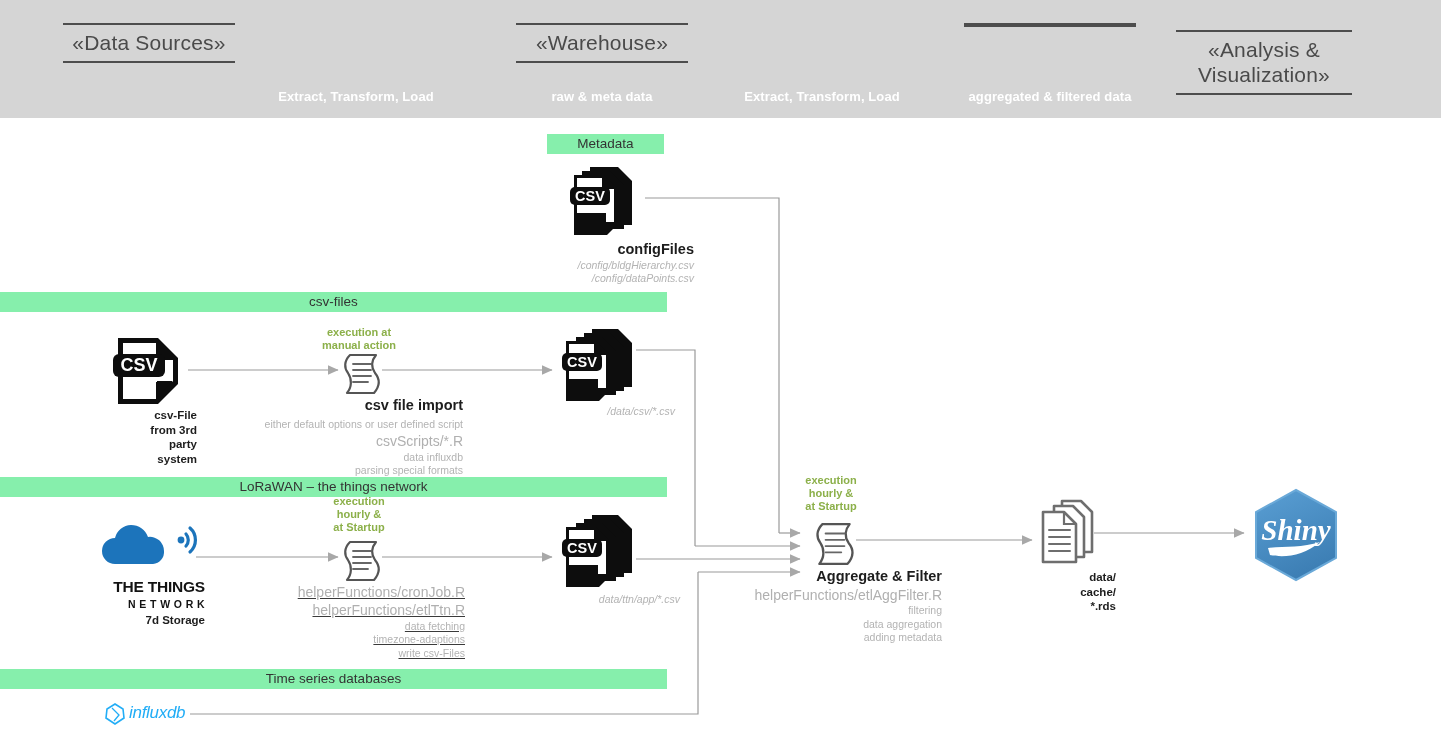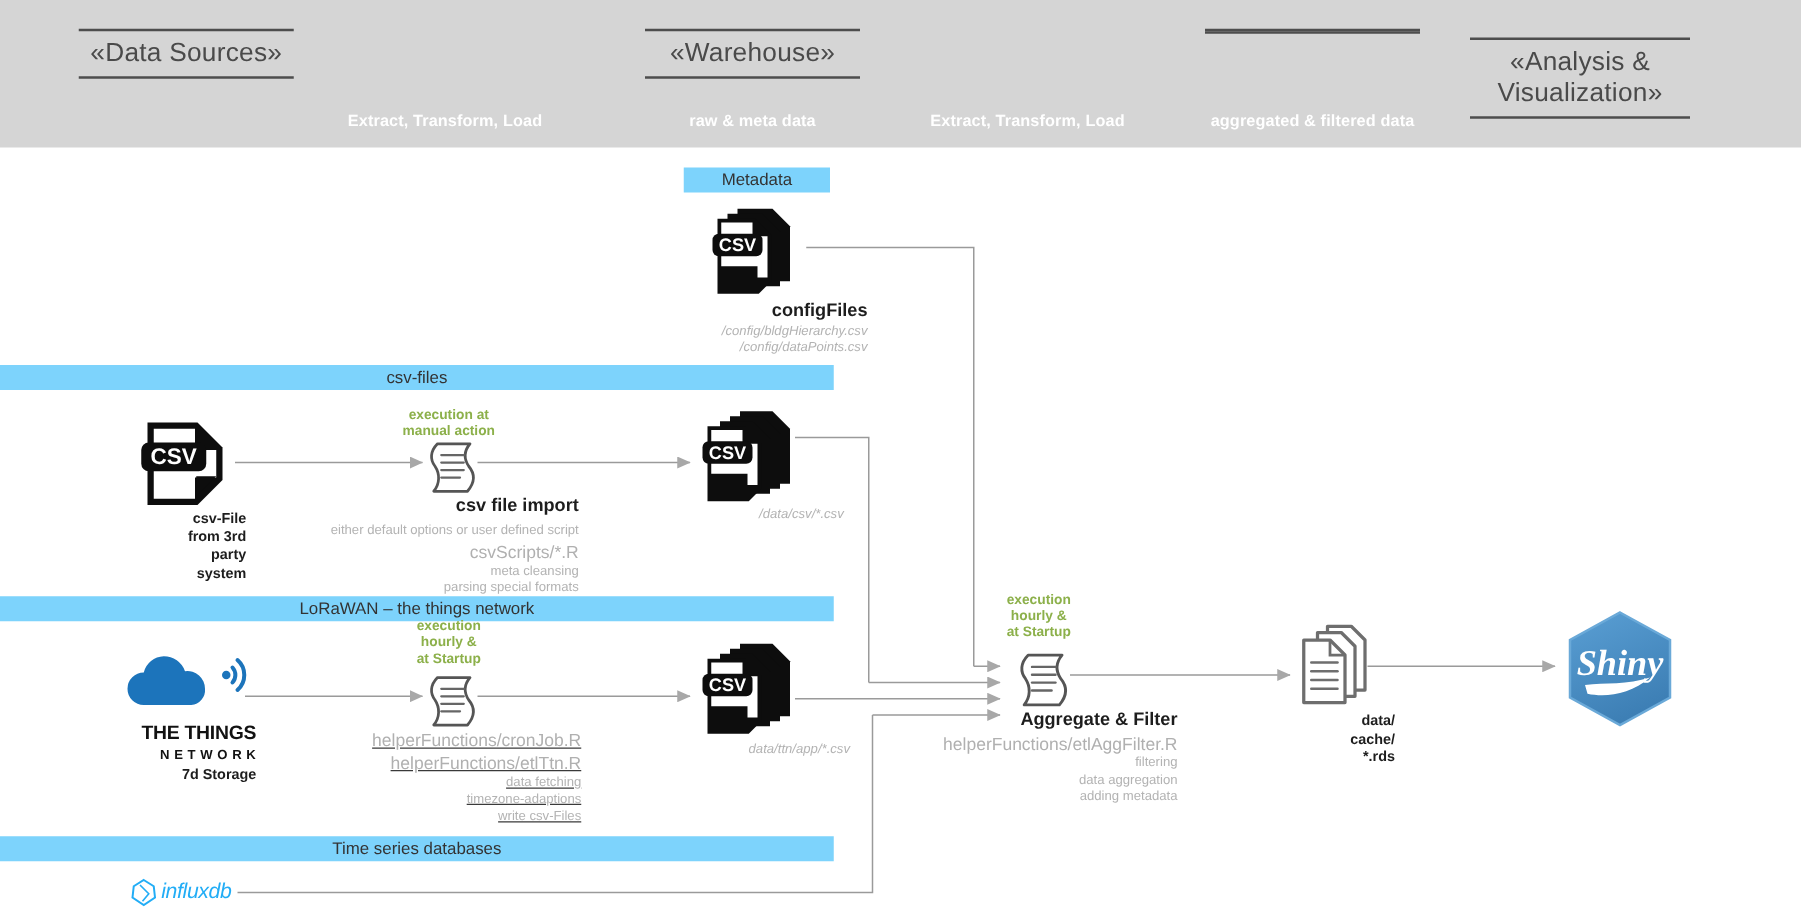--- a/index.html
+++ b/index.html
@@ -19,21 +19,21 @@
     font-size:21px;color:#4a4a4a;font-weight:400;
     padding:6px 0 5px 0;line-height:1.18;letter-spacing:.2px;
     white-space:pre-line;
   }
   .stage-sub{
     position:absolute;text-align:center;color:#ffffff;
     font-size:13px;font-weight:600;letter-spacing:.1px;
   }
   
   .band{
-    position:absolute;background:#7dd3fc;height:20px;
+    position:absolute;background:#86efac;height:20px;
     text-align:center;font-size:13.5px;color:#333;
     line-height:20px;font-weight:400;
   }
   
   .nlabel{position:absolute;text-align:right;line-height:1.28;}
   .nlabel .strong{font-size:14.5px;color:#1d1d1d;font-weight:700;}
   .nlabel .bold-sm{font-size:11.5px;color:#1d1d1d;font-weight:700;}
   .nlabel .path{font-size:14px;color:#b0b0b0;font-weight:400;}
   .nlabel .path-sm{font-size:10.5px;color:#b3b3b3;font-style:italic;}
   .nlabel .muted{font-size:10.5px;color:#b3b3b3;}
@@ -152,21 +152,21 @@
     <line x1="12" y1="12" x2="30" y2="12"></line>
     <line x1="12" y1="18" x2="30" y2="18"></line>
     <line x1="12" y1="24" x2="30" y2="24"></line>
     <line x1="12" y1="30" x2="27" y2="30"></line>
   </g>
 </svg>
 <div class="nlabel" style="left:258px;top:396px;width:205px;">
   <div class="strong">csv file import</div>
   <div class="muted" style="padding-top:3px;">either default options or user defined script</div>
   <div class="path" style="padding-top:2px;">csvScripts/*.R</div>
-  <div class="muted">meta cleansing</div>
+  <div class="muted">data influxdb</div>
   <div class="muted">parsing special formats</div>
 </div>
 
 <svg class="abs" style="left:550px;top:327px;" width="94" height="76" viewBox="0 0 94 76">
   <g fill="#0d0d0d">
     <path d="M42,2 h26 l14,14 v44 h-40 z"></path>
     <path d="M34,6 h26 l14,14 v44 h-40 z"></path>
     <path d="M26,10 h26 l14,14 v44 h-40 z"></path>
   </g>
   <path d="M16,14 h30 l13,13 v37 l-10,10 h-33 z" fill="#0d0d0d"></path>

